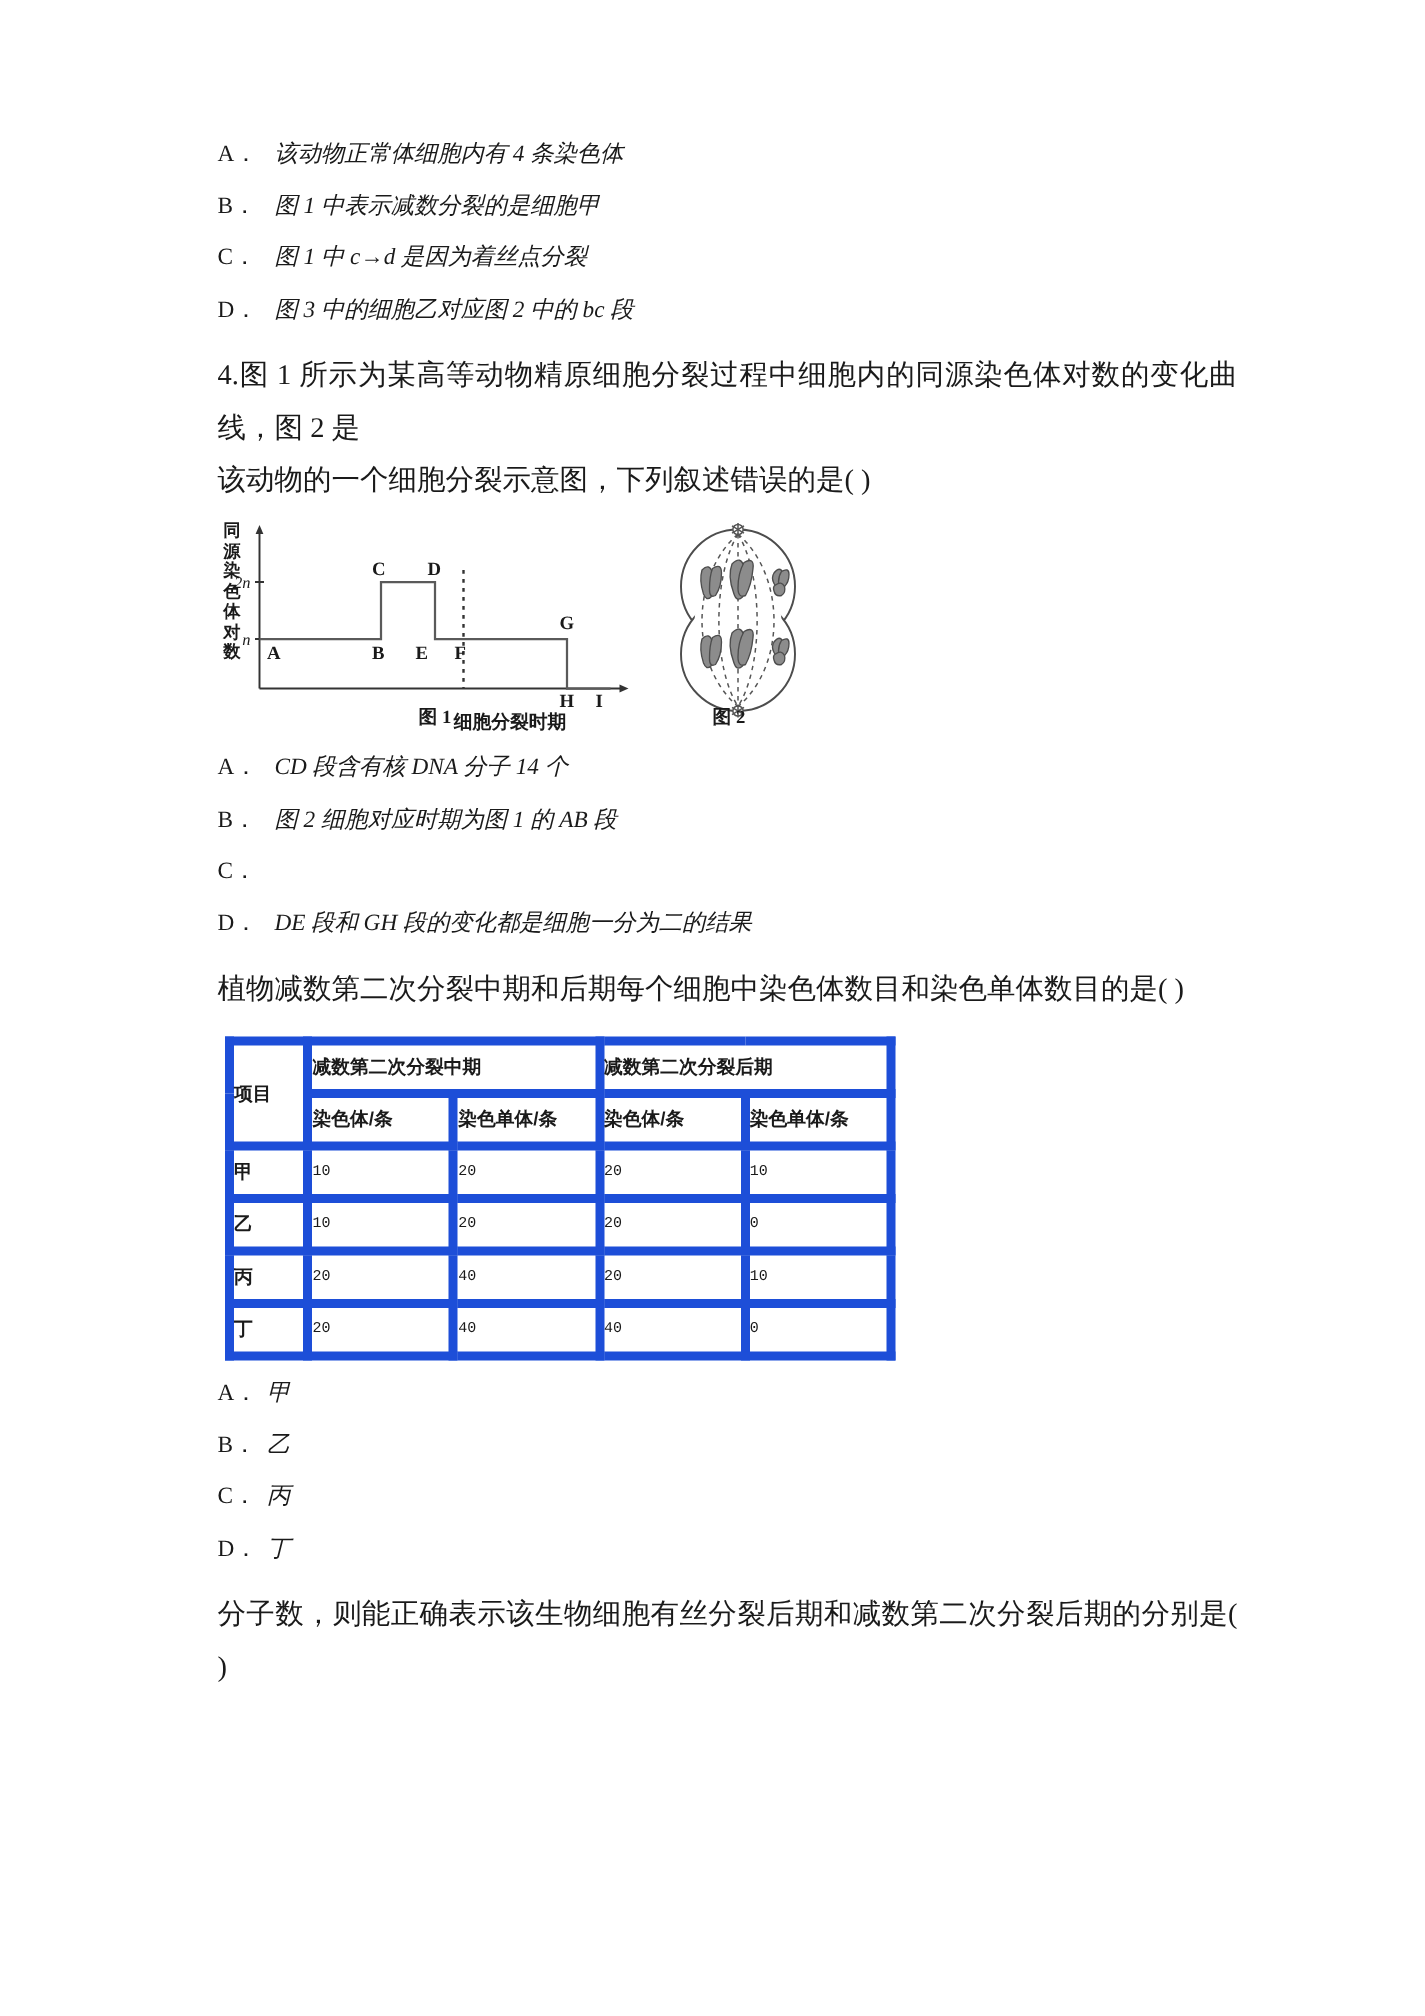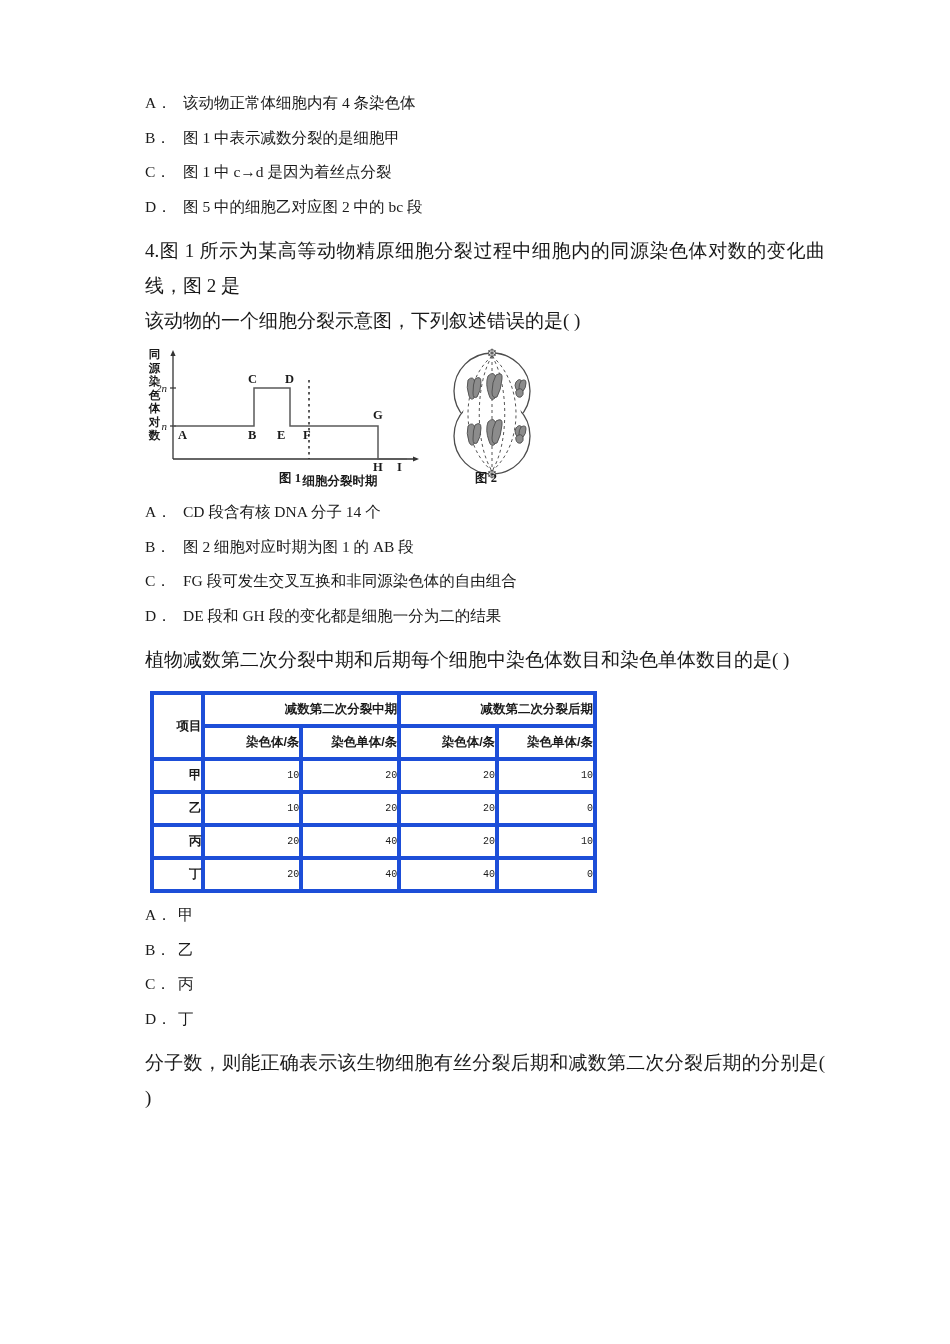--- a/index.html
+++ b/index.html
@@ -38,20 +38,21 @@
     margin-bottom: 19px;
     white-space: nowrap;
   }
   .opt .lbl {
     width: 38px;
     flex: 0 0 38px;
     font-family: "Liberation Serif", "DejaVu Serif", serif;
   }
   .opt .txt {
     font-family: "Liberation Serif", "DejaVu Serif", serif;
+    font-style: italic;
   }
   .opt.narrow .lbl { width: 33px; flex: 0 0 33px; }
 
   
   .qstem {
     font-size: 19px;
     line-height: 35px;
     text-align: justify;
     text-justify: inter-ideograph;
     margin-bottom: 4px;
@@ -113,22 +114,22 @@
     margin-bottom: 14px;
     padding-left: 5px;
   }
   table.dtable {
     border-collapse: collapse;
     width: 447px;
     font-size: 12.5px;
     font-family: "Liberation Sans", "DejaVu Sans", sans-serif;
   }
   table.dtable td, table.dtable th {
-    border: 4px solid #1d4ed8;
-    text-align: right;
+    border: 6px solid #1d4ed8;
+    text-align: left;
     font-weight: normal;
     padding: 0;
     height: 29px;
     color: #1a1a1a;
   }
   table.dtable th {
     font-weight: bold;
     font-size: 12.5px;
   }
   table.dtable td.num {
@@ -156,21 +157,21 @@
       <div class="opt">
         <span class="lbl">B．</span>
         <span class="txt">图 1 中表示减数分裂的是细胞甲</span>
       </div>
       <div class="opt">
         <span class="lbl">C．</span>
         <span class="txt">图 1 中 c→d 是因为着丝点分裂</span>
       </div>
       <div class="opt">
         <span class="lbl">D．</span>
-        <span class="txt">图 5 中的细胞乙对应图 2 中的 bc 段</span>
+        <span class="txt">图 3 中的细胞乙对应图 2 中的 bc 段</span>
       </div>
     </div>
 
     <div class="qstem">
       <span>4.图 1 所示为某高等动物精原细胞分裂过程中细胞内的同源染色体对数的变化曲线，图 2 是</span>
       <span class="l2">该动物的一个细胞分裂示意图，下列叙述错误的是(        )</span>
     </div>
 
     <div class="figblock">
 
@@ -264,21 +265,20 @@
       <div class="opt">
         <span class="lbl">A．</span>
         <span class="txt">CD 段含有核 DNA 分子 14 个</span>
       </div>
       <div class="opt">
         <span class="lbl">B．</span>
         <span class="txt">图 2 细胞对应时期为图 1 的 AB 段</span>
       </div>
       <div class="opt">
         <span class="lbl">C．</span>
-        <span class="txt">FG 段可发生交叉互换和非同源染色体的自由组合</span>
       </div>
       <div class="opt">
         <span class="lbl">D．</span>
         <span class="txt">DE 段和 GH 段的变化都是细胞一分为二的结果</span>
       </div>
     </div>
 
     <div class="qstem">
       <span class="l2">植物减数第二次分裂中期和后期每个细胞中染色体数目和染色单体数目的是(        )</span>
     </div>

